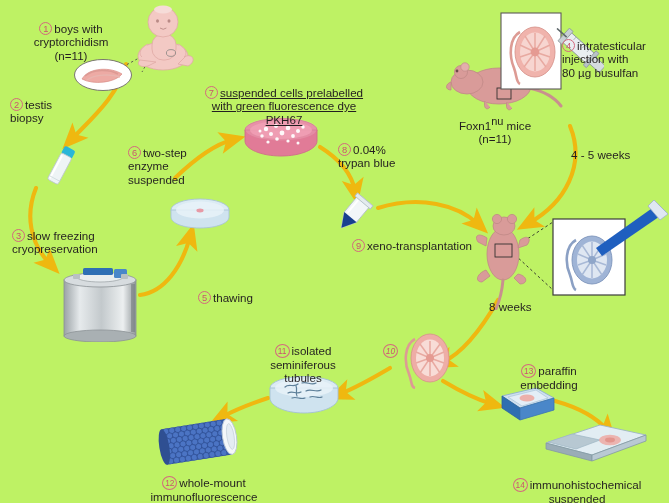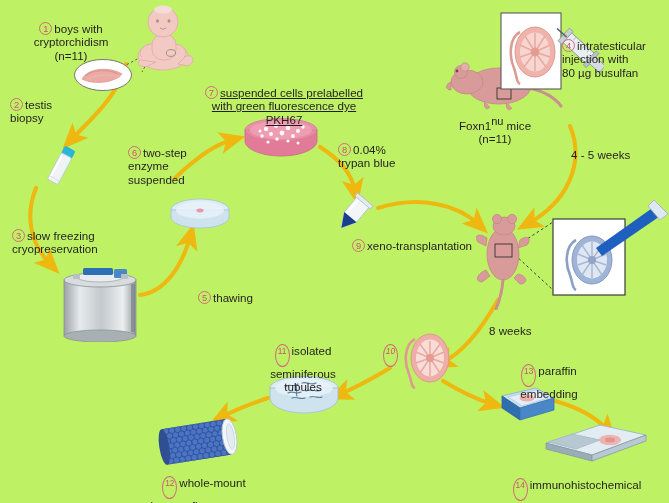--- a/index.html
+++ b/index.html
@@ -29,21 +29,21 @@
     border:1.1px solid #d46a7e;
     border-radius:50%;
     color:#c9566c;
     font-size:9.3px;
     text-align:center;
     vertical-align:1px;
     margin-right:2px;
     box-sizing:border-box;
     font-family:"Liberation Sans", sans-serif;
   }
-  .num.wide{width:15px;height:23px;border-radius:50%;font-size:8.4px;text-align:center;}
+  .num.wide{width:15px;height:14px;border-radius:50%;font-size:8.4px;text-align:center;}
   .plain{position:absolute;color:#231f20;font-size:11.6px;line-height:13.5px;}
   svg.layer{position:absolute;left:0;top:0;width:669px;height:503px;pointer-events:none;}
   .obj{position:absolute;}
 </style>
 </head>
 <body>
 
 <div id="canvas">
 
   <svg class="layer" viewBox="0 0 669 503">
@@ -492,15 +492,15 @@
 suspended</span>
   </div>
 
   <div class="plain center" style="left:430px;top:115px;width:130px;text-align:center;">
     <span>Foxn1</span><sup style="font-size:11px;">nu</sup><span> mice</span><br>
     <span>(n=11)</span>
   </div>
 
   <div class="plain" style="left:571px;top:148px;">4 - 5 weeks</div>
 
-  <div class="plain" style="left:489px;top:324px;">8 weeks</div>
+  <div class="plain" style="left:489px;top:300px;">8 weeks</div>
 
 </div>
 
 </body></html>

